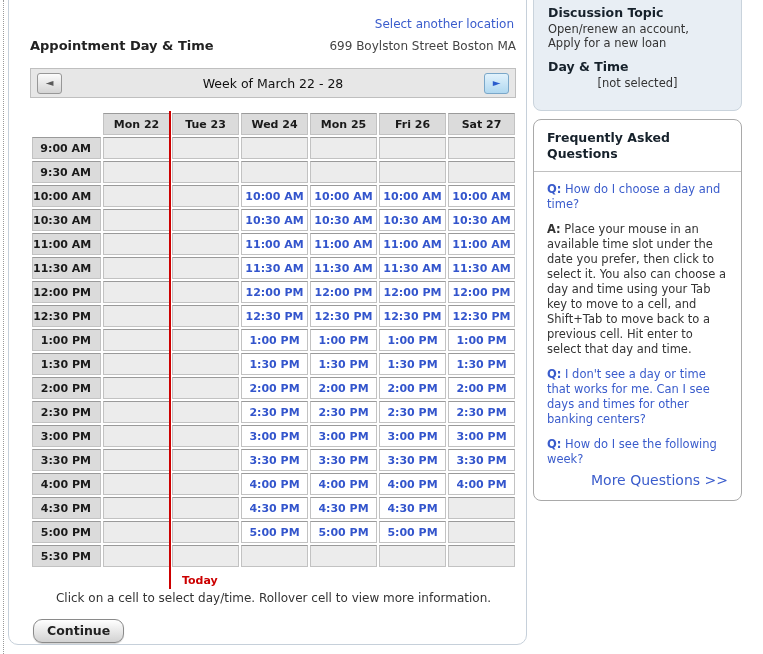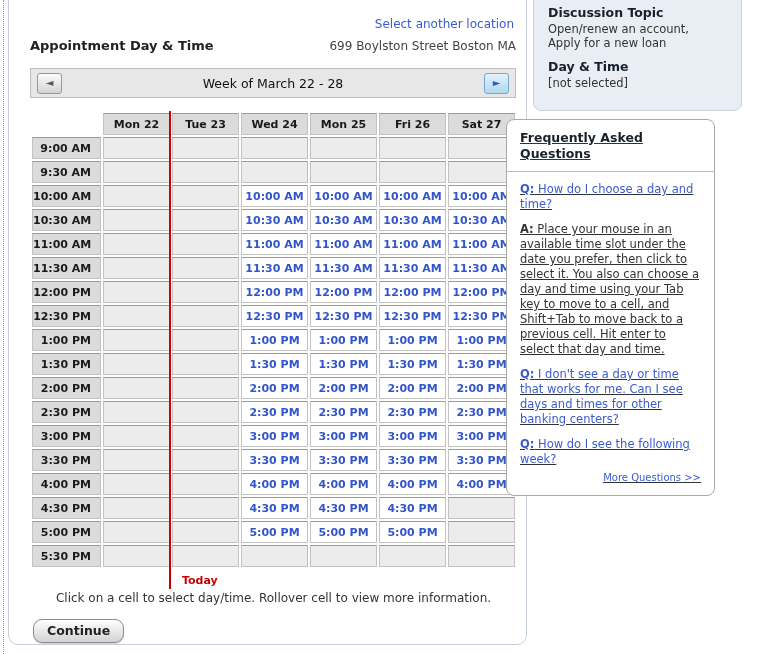--- a/index.html
+++ b/index.html
@@ -52,33 +52,33 @@
                   font-size:12.5px; font-weight:bold; color:#222; cursor:pointer;
                   background:linear-gradient(#ffffff,#d2d2d2); border:1px solid #8a8a8a;
                   border-radius:9px; box-shadow:0 1px 1px rgba(0,0,0,0.18); }
 
   
   .summary-box { position:absolute; left:533px; top:-12px; width:209px;
                  background:#e8eef4; border:1px solid #c9d3dc; border-radius:8px;
                  padding:16px 14px 12px; }
   .s-head { font-size:12.5px; font-weight:bold; color:#16212b; line-height:15px; }
   .s-val  { font-size:11.5px; color:#333; line-height:14px; margin:2px 0 9px; white-space:pre-line; }
-  .s-val:last-child { margin-bottom:8px; }
-
-  .faq-box { position:absolute; left:506px; top:119px; width:209px;
+  .s-val:last-child { margin-bottom:8px;text-align:center; }
+
+  .faq-box { position:absolute; left:533px; top:119px; width:209px;
              background:#fff; border:1px solid #a9a9a9; border-radius:8px;
-             padding:10px 13px 12px;text-decoration:underline; }
+             padding:10px 13px 12px; }
   .faq-title { font-size:12.5px; font-weight:bold; color:#16212b; line-height:16px; }
   .faq-divider { border:none; border-top:1px solid #c0c0c0; margin:9px -13px 4px; }
   .faq-body p { font-size:11.5px; line-height:15px; margin-top:10px; }
   .faq-body p.faq-q { color:#3a5ccc; }
   .faq-body p.faq-q b { color:#3a5ccc; }
   .faq-body p.faq-a { color:#333; }
   .faq-body p.faq-a b { color:#333; }
-  .faq-more { text-align:right; margin-top:5px; font-size:10px; }
+  .faq-more { text-align:right; margin-top:5px; font-size:14px; }
 </style>
 </head>
 <body>
 
 <div class="page-edge"></div>
 
 <div class="main-box">
   <div class="main-inner">
     <div class="line-select">
       <a>Select another location</a>

